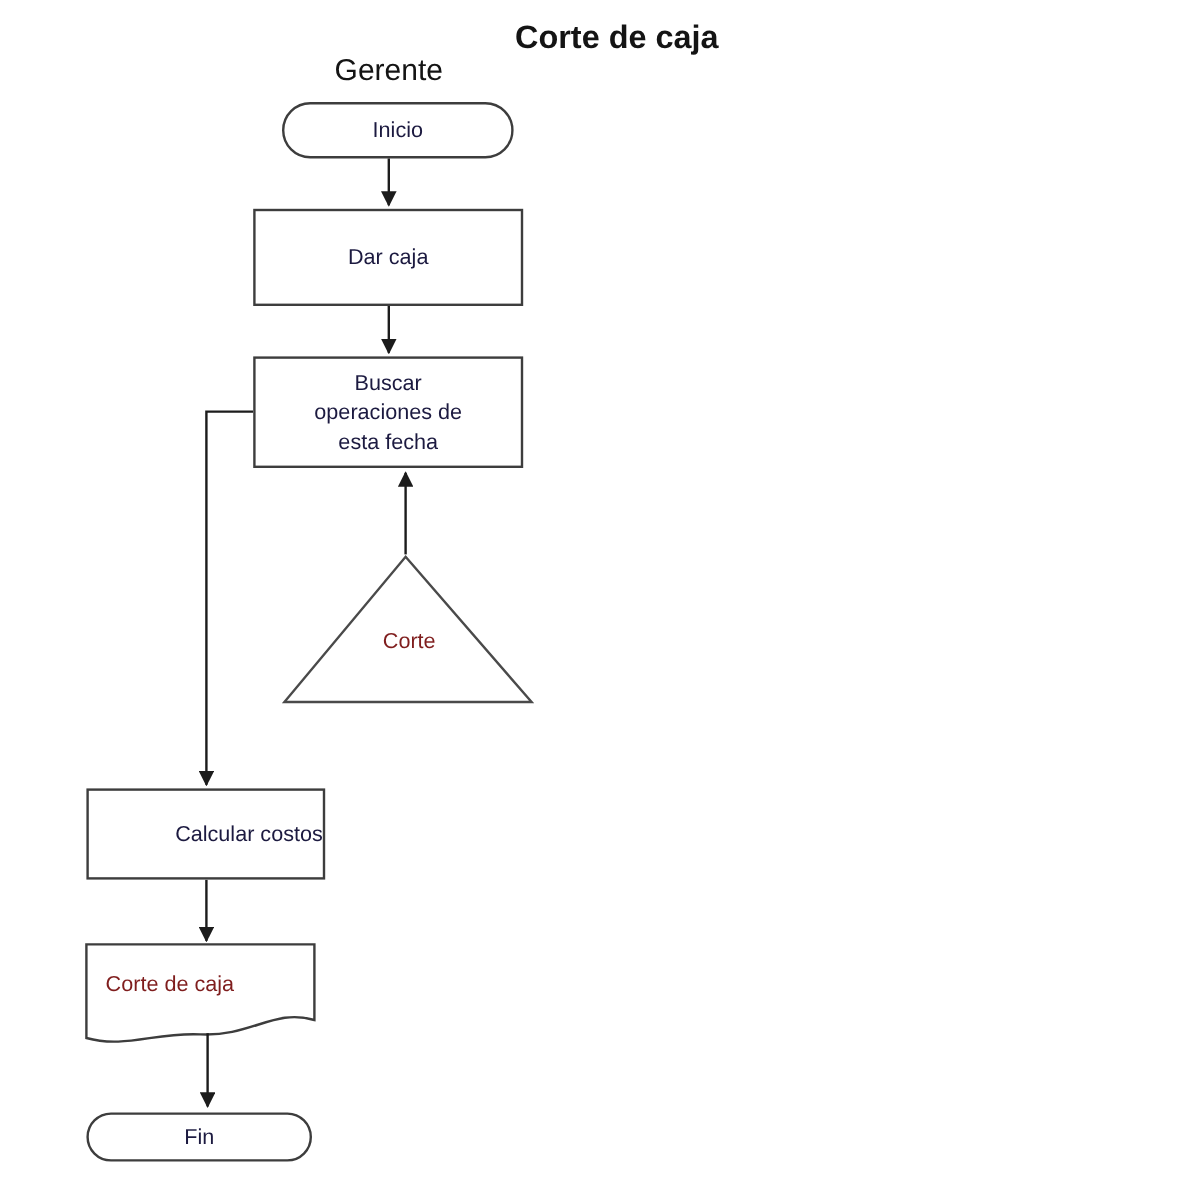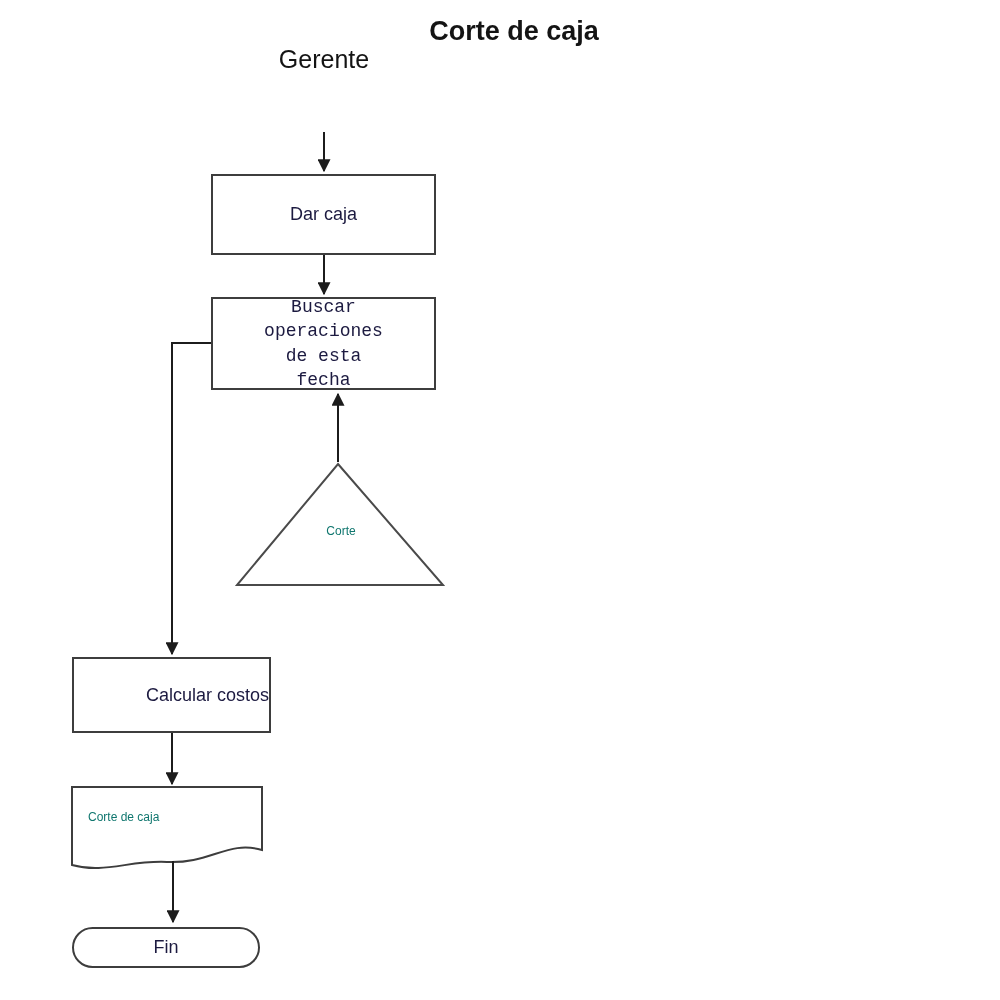--- a/index.html
+++ b/index.html
@@ -16,38 +16,38 @@
     border: 2px solid #3d3d3d;
     display: flex; align-items: center; justify-content: center;
     text-align: center;
     color: #1c1a40; font-size: 18px; line-height: 1.35;
   }
   .terminator { border-radius: 26px; }
   .process { border-radius: 0; }
 
   .free-label {
     position: absolute; z-index: 3;
-    color: #0f766e; font-size: 12px; white-space: nowrap;
+    color: #7f1d1d; font-size: 18px; white-space: nowrap;
   }
 
   .diagram-title {
     position: absolute; z-index: 3;
     left: 514px; top: 16px; transform: translateX(-50%);
     font-size: 27px; font-weight: bold; color: #141414; white-space: nowrap;
   }
   .lane-label {
     position: absolute; z-index: 3;
     left: 324px; top: 45px; transform: translateX(-50%);
     font-size: 25px; color: #141414; white-space: nowrap;
   }
 
   #node-inicio   { left: 235px; top: 85px;  width: 193px; height: 47px; }
   #node-darfecha { left: 211px; top: 174px; width: 225px; height: 81px; }
   #node-buscar   { left: 211px; top: 297px; width: 225px; height: 93px; }
-  #node-buscar .lbl { width: 140px; font-family: Liberation Mono, monospace; }
+  #node-buscar .lbl { width: 140px; }
   #node-calcular { left: 72px;  top: 657px; width: 199px; height: 76px; justify-content: flex-end; }
   #node-fin      { left: 72px;  top: 927px; width: 188px; height: 41px; border-radius: 21px; }
 
   #label-corte { left: 341px; top: 524px; transform: translateX(-50%); }
   #label-doc   { left: 88px;  top: 810px; }
 </style>
 </head>
 <body>
 
 <div class="canvas">
@@ -67,20 +67,23 @@
     <path d="M324 255 L324 294" fill="none" stroke="#1c1c1c" stroke-width="2" marker-end="url(#arrowhead)"></path>
     <path d="M338 462 L338 394" fill="none" stroke="#1c1c1c" stroke-width="2" marker-end="url(#arrowhead)"></path>
     <path d="M211 343 L172 343 L172 654" fill="none" stroke="#1c1c1c" stroke-width="2" marker-end="url(#arrowhead)"></path>
     <path d="M172 733 L172 784" fill="none" stroke="#1c1c1c" stroke-width="2" marker-end="url(#arrowhead)"></path>
     <path d="M173 861 L173 922" fill="none" stroke="#1c1c1c" stroke-width="2" marker-end="url(#arrowhead)"></path>
   </svg>
 
   <div class="diagram-title">Corte de caja</div>
   <div class="lane-label">Gerente</div>
 
+  <div id="node-inicio" class="shape terminator">
+    <span class="lbl">Inicio</span>
+  </div>
 
   <div id="node-darfecha" class="shape process">
     <span class="lbl">Dar caja</span>
   </div>
 
   <div id="node-buscar" class="shape process">
     <span class="lbl">Buscar operaciones de esta fecha</span>
   </div>
 
   <div id="label-corte" class="free-label">Corte</div>

